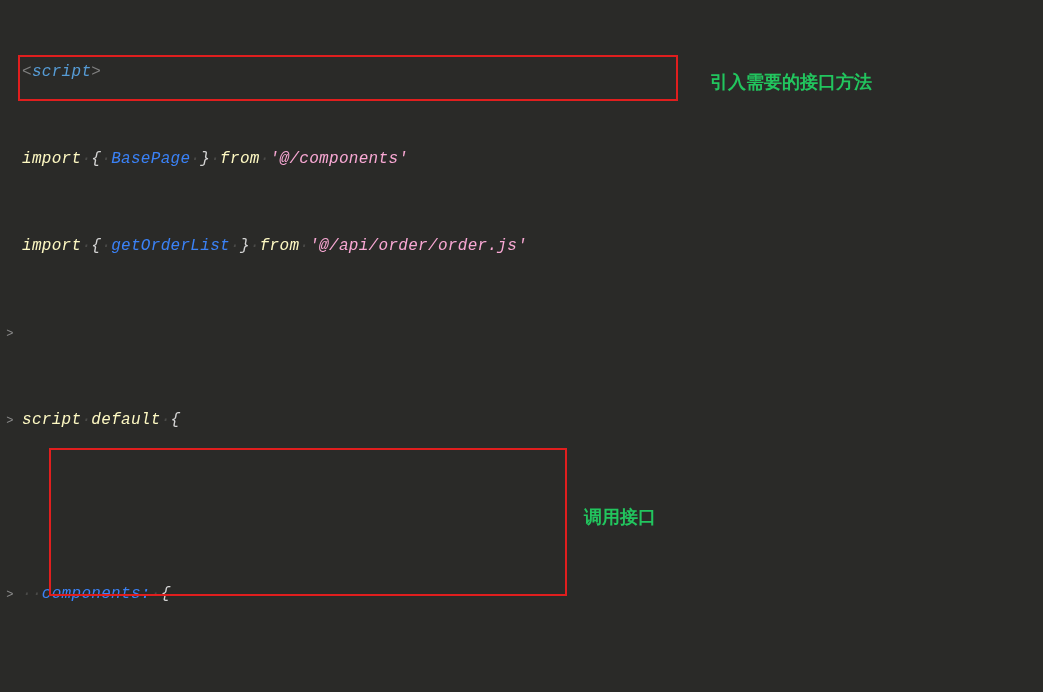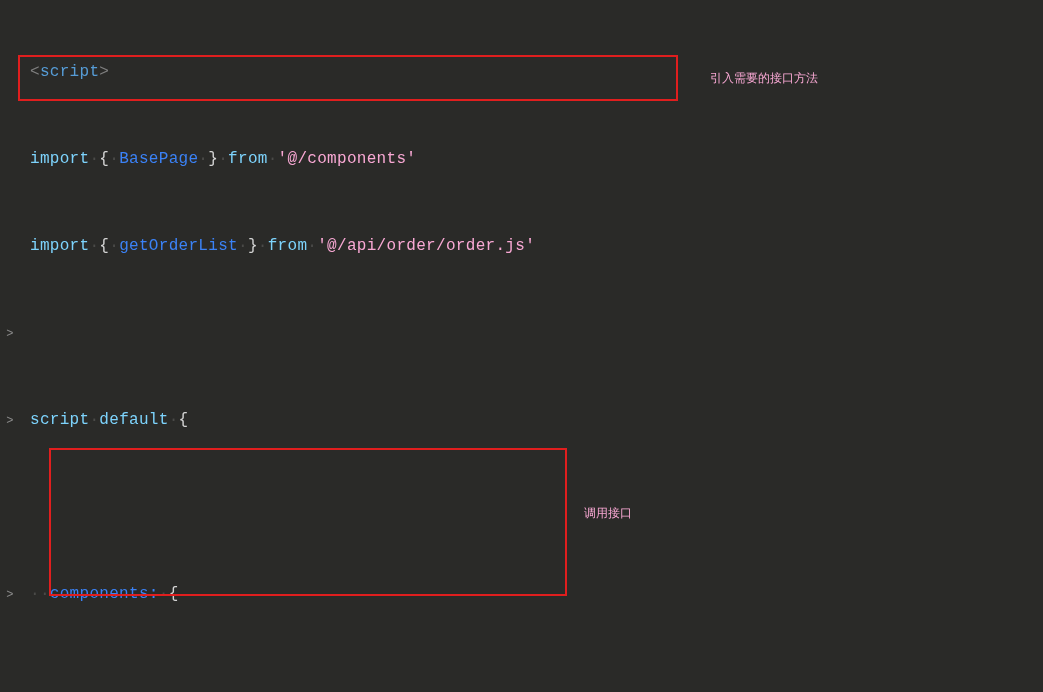--- a/index.html
+++ b/index.html
@@ -28,28 +28,29 @@
       color: #6a6a6a;
       text-align: center;
     }
     .code {
       flex: 1;
       white-space: pre;
       position: relative;
     }
     .line {
       position: relative;
-      padding-left: 10px;
+      padding-left: 2px;
+      font-style: italic;
     }
     .gutter-line {
       height: 29px;
     }
     .tag-bracket { color: #808080; }
     .tag-name { color: #569cd6; }
-    .keyword-pink { color: #7dd3fc; }
+    .keyword-pink { color: #fef9c3; }
     .brace { color: #d4d4d4; }
     .identifier { color: #3b82f6; }
     .string { color: #f9a8d4; }
     
     .whitespace-dot {
       color: #4a4a48;
     }
     
     .red-box1 {
       position: absolute;
@@ -58,24 +59,24 @@
     }
     
     .red-box2 {
       position: absolute;
       border: 2px solid #e01e1e;
       pointer-events: none;
     }
     
     .annotation {
       position: absolute;
-      color: #f9a8d4;
+      color: #22c55e;
       font-family: 'Microsoft YaHei', sans-serif;
-      font-size: 12px;
-      font-weight: normal;
+      font-size: 18px;
+      font-weight: bold;
     }
     
     .fold-icon {
       color: #8a8a8a;
       cursor: pointer;
       font-size: 12px;
     }
   </style>
 </head>
 <body>

